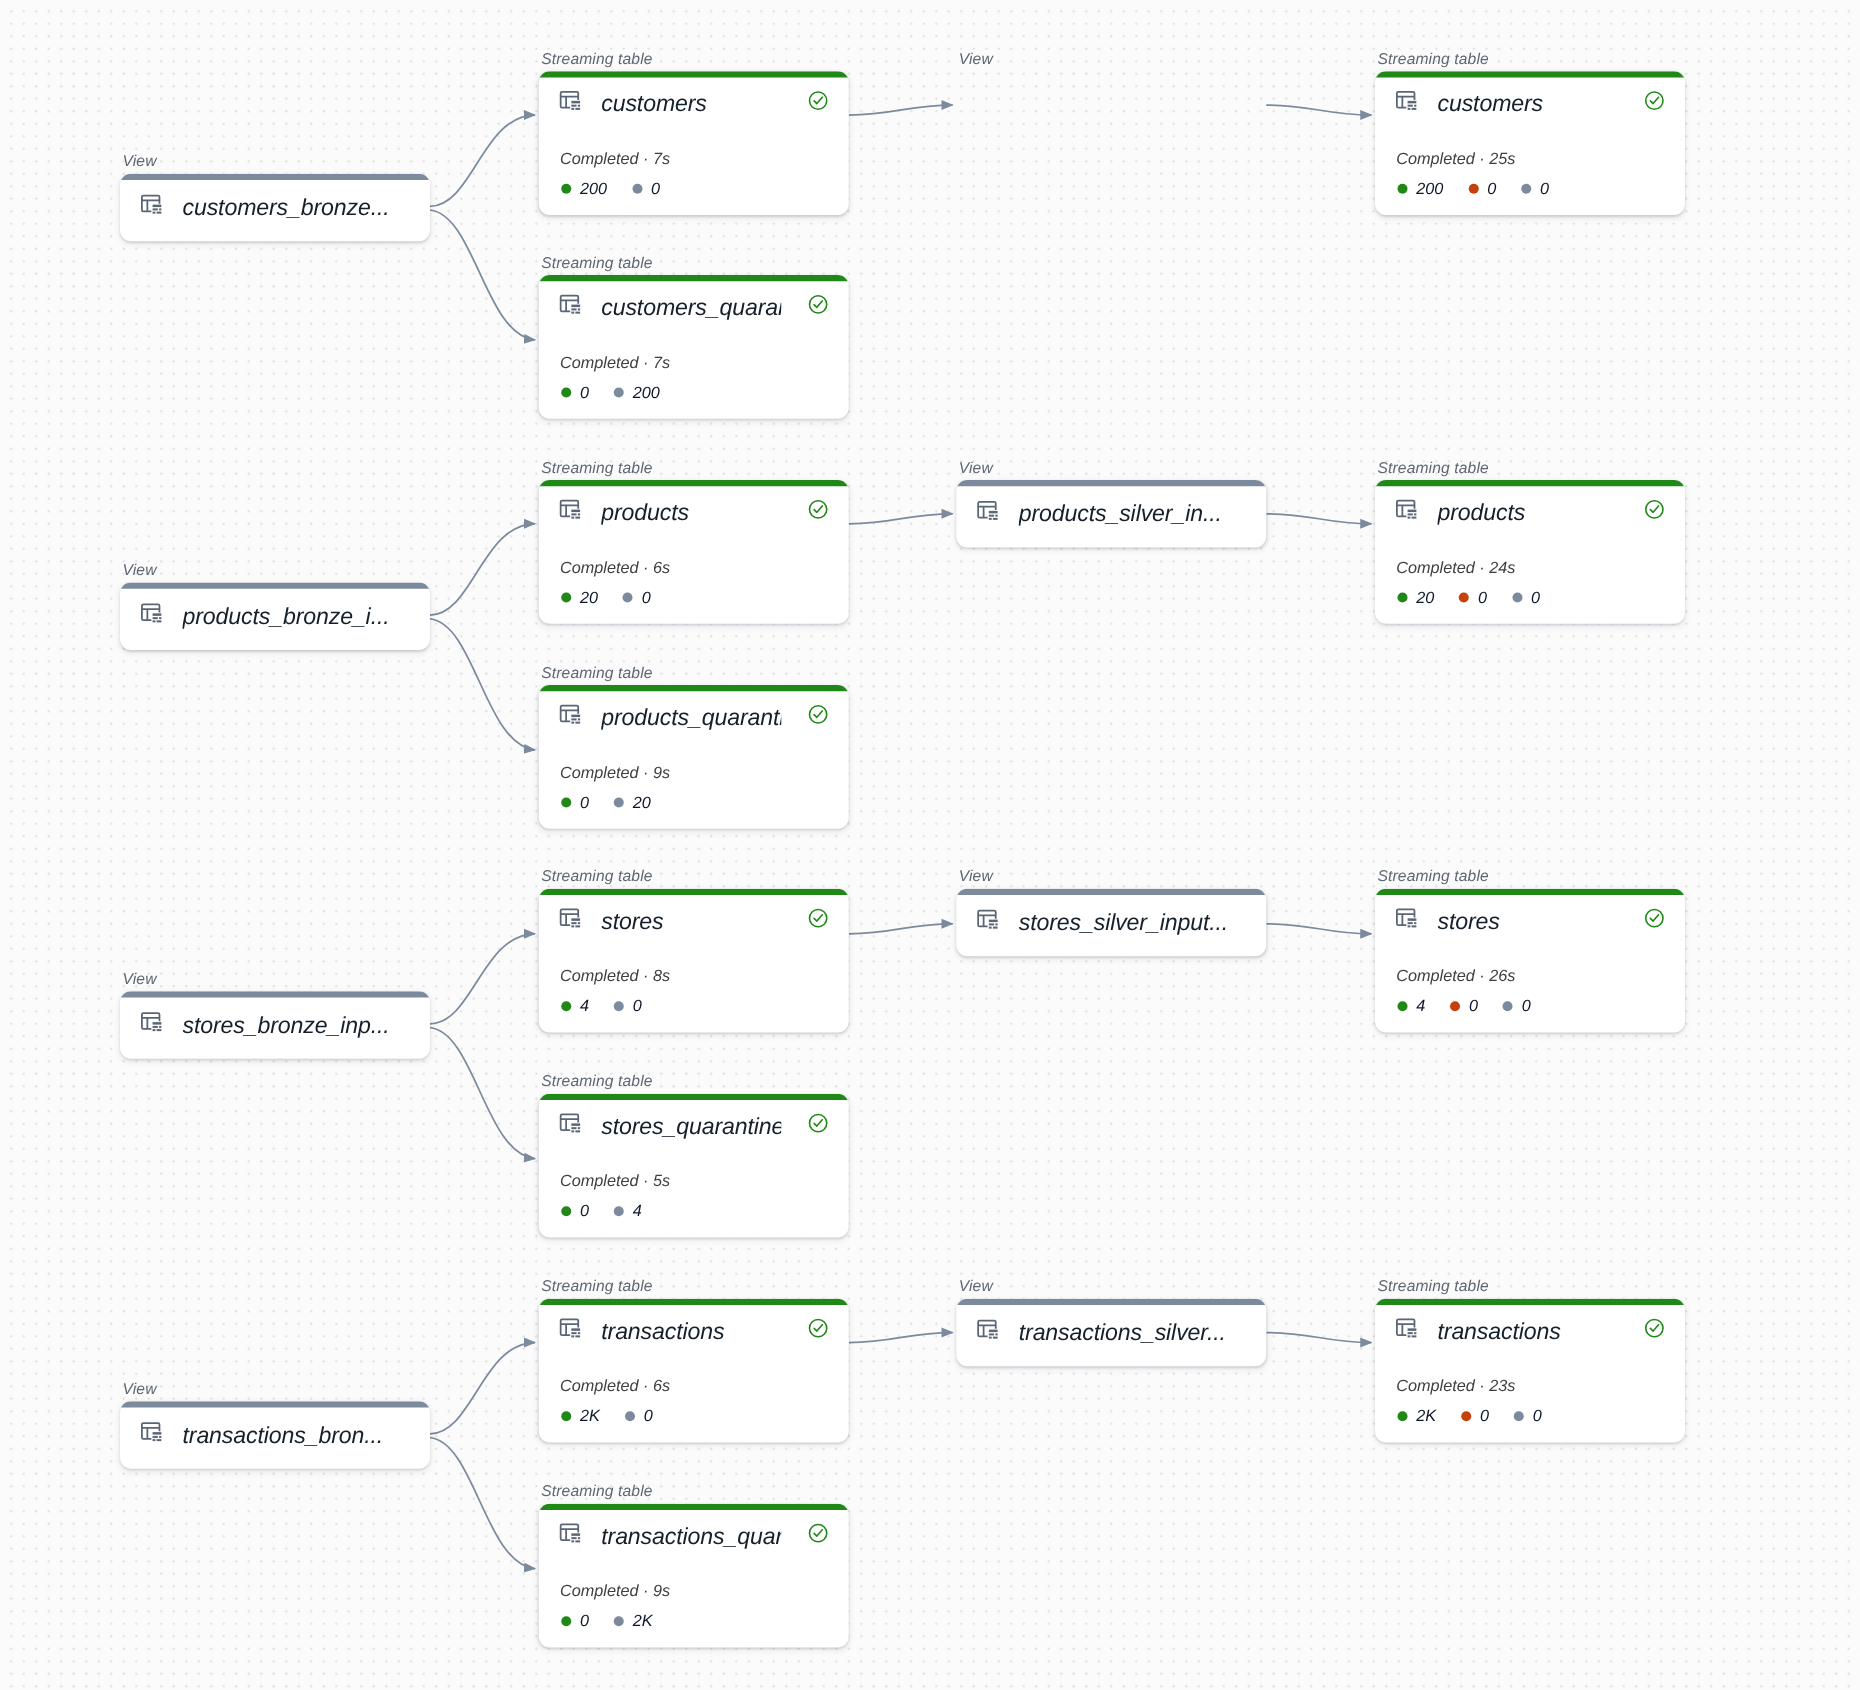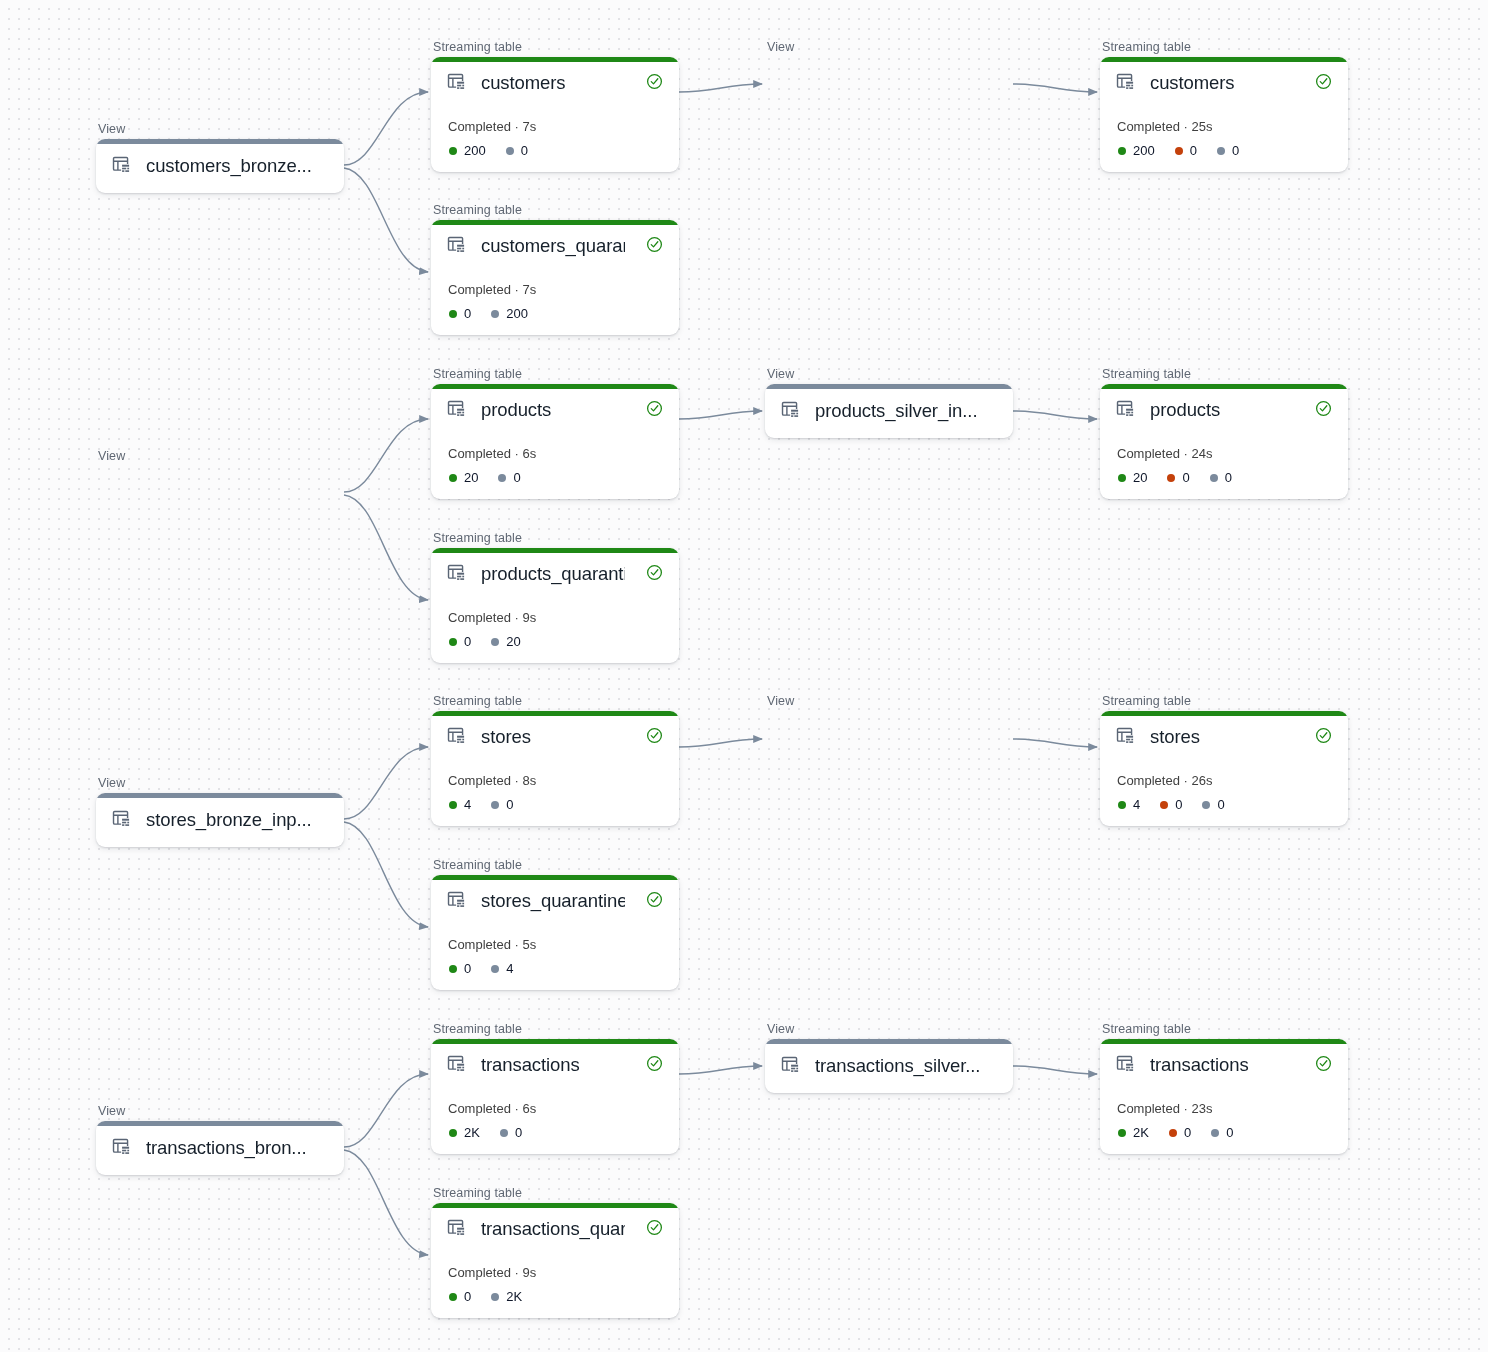--- a/index.html
+++ b/index.html
@@ -28,20 +28,21 @@
     position: absolute;
     left: 0; top: 0;
     width: 1488px;
     height: 1352px;
     pointer-events: none;
     z-index: 1;
   }
   .node {
     position: absolute;
     z-index: 2;
+    font-style: italic;
   }
   .node-type-label {
     font-size: 12.5px;
     color: #5f6773;
     line-height: 14px;
     margin-bottom: 3px;
     padding-left: 2px;
     letter-spacing: 0.1px;
     white-space: nowrap;
   }
@@ -300,20 +301,42 @@
                 <span class="dot gray"></span>
                 <span>0</span>
               </span>
             </div>
       </div>
     </div>
   </div>
 
   <div class="node" style="left: 96px; top: 449px; width: 248px;">
     <div class="node-type-label">View</div>
+    <div class="card view">
+      <div class="card-inner">
+        <div class="title-row">
+          <span class="tbl-icon">
+            <svg width="19" height="19" viewBox="0 0 20 20" xmlns="http://www.w3.org/2000/svg">
+              <rect x="1.6" y="2.6" width="14.8" height="13.3" rx="1.2" fill="none" stroke="#5a6575" stroke-width="1.5"></rect>
+              <line x1="1.6" y1="6.6" x2="16.4" y2="6.6" stroke="#5a6575" stroke-width="1.5"></line>
+              <line x1="6.2" y1="6.6" x2="6.2" y2="15.9" stroke="#5a6575" stroke-width="1.5"></line>
+              <rect x="9.6" y="9.4" width="9.2" height="8.6" rx="1" fill="#ffffff"></rect>
+              <rect x="10.6" y="10.2" width="7.4" height="2.1" fill="#5a6575"></rect>
+              <rect x="10.6" y="13.4" width="4.4" height="1.7" fill="#5a6575"></rect>
+              <rect x="16.1" y="13.4" width="1.9" height="1.7" fill="#5a6575"></rect>
+              <rect x="10.6" y="16.1" width="2.4" height="1.7" fill="#5a6575"></rect>
+              <rect x="14.0" y="16.1" width="4.0" height="1.7" fill="#5a6575"></rect>
+            </svg>
+          </span>
+          <span class="title-text">products_bronze_i...</span>
+
+        </div>
+
+      </div>
+    </div>
   </div>
 
   <div class="node" style="left: 431px; top: 367px; width: 248px;">
     <div class="node-type-label">Streaming table</div>
     <div class="card streaming">
       <div class="card-inner">
         <div class="title-row">
           <span class="tbl-icon">
             <svg width="19" height="19" viewBox="0 0 20 20" xmlns="http://www.w3.org/2000/svg">
               <rect x="1.6" y="2.6" width="14.8" height="13.3" rx="1.2" fill="none" stroke="#5a6575" stroke-width="1.5"></rect>
@@ -565,20 +588,42 @@
                 <span class="dot gray"></span>
                 <span>4</span>
               </span>
             </div>
       </div>
     </div>
   </div>
 
   <div class="node" style="left: 765px; top: 694px; width: 248px;">
     <div class="node-type-label">View</div>
+    <div class="card view">
+      <div class="card-inner">
+        <div class="title-row">
+          <span class="tbl-icon">
+            <svg width="19" height="19" viewBox="0 0 20 20" xmlns="http://www.w3.org/2000/svg">
+              <rect x="1.6" y="2.6" width="14.8" height="13.3" rx="1.2" fill="none" stroke="#5a6575" stroke-width="1.5"></rect>
+              <line x1="1.6" y1="6.6" x2="16.4" y2="6.6" stroke="#5a6575" stroke-width="1.5"></line>
+              <line x1="6.2" y1="6.6" x2="6.2" y2="15.9" stroke="#5a6575" stroke-width="1.5"></line>
+              <rect x="9.6" y="9.4" width="9.2" height="8.6" rx="1" fill="#ffffff"></rect>
+              <rect x="10.6" y="10.2" width="7.4" height="2.1" fill="#5a6575"></rect>
+              <rect x="10.6" y="13.4" width="4.4" height="1.7" fill="#5a6575"></rect>
+              <rect x="16.1" y="13.4" width="1.9" height="1.7" fill="#5a6575"></rect>
+              <rect x="10.6" y="16.1" width="2.4" height="1.7" fill="#5a6575"></rect>
+              <rect x="14.0" y="16.1" width="4.0" height="1.7" fill="#5a6575"></rect>
+            </svg>
+          </span>
+          <span class="title-text">stores_silver_input...</span>
+
+        </div>
+
+      </div>
+    </div>
   </div>
 
   <div class="node" style="left: 1100px; top: 694px; width: 248px;">
     <div class="node-type-label">Streaming table</div>
     <div class="card streaming">
       <div class="card-inner">
         <div class="title-row">
           <span class="tbl-icon">
             <svg width="19" height="19" viewBox="0 0 20 20" xmlns="http://www.w3.org/2000/svg">
               <rect x="1.6" y="2.6" width="14.8" height="13.3" rx="1.2" fill="none" stroke="#5a6575" stroke-width="1.5"></rect>

